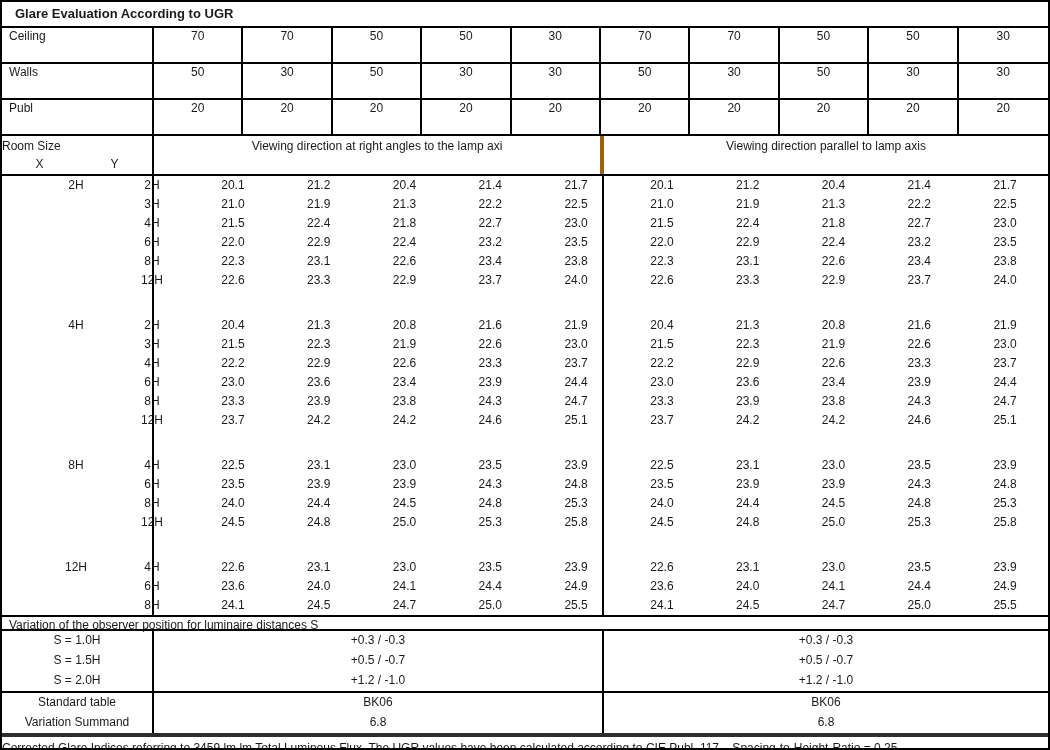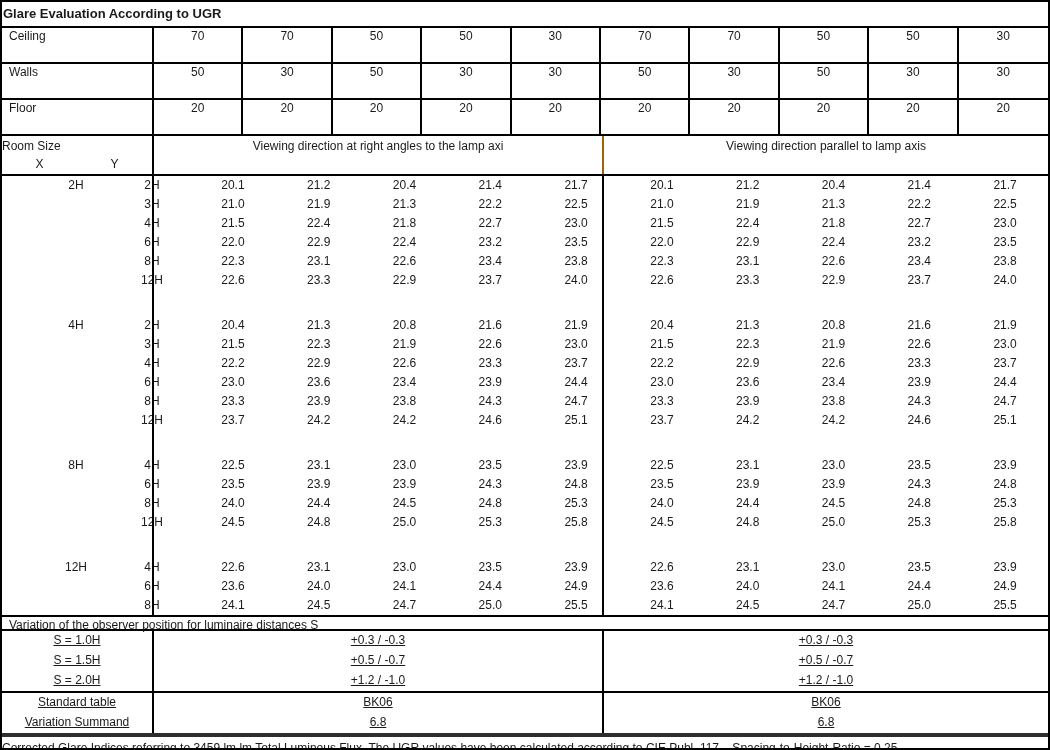--- a/index.html
+++ b/index.html
@@ -9,54 +9,54 @@
     border: 2px solid #000;
     background: #fff;
     color: #1a1a1a;
     font-size: 12px;
     position: relative;
     overflow: hidden;
   }
   .title-row {
     height: 26px; border-bottom: 2px solid #000;
     font-size: 13px; font-weight: bold;
-    line-height: 24px; padding-left: 1px;
+    line-height: 24px; padding-left: 13px;
   }
   
   .surface-row {
     display: grid; grid-template-columns: 152px repeat(10, 1fr);
     height: 36px; border-bottom: 2px solid #000; line-height: 17px;
   }
   .s-label { padding-left: 7px; border-right: 2px solid #000; }
   .s-val { text-align: center; border-right: 2px solid #000; }
   .s-val.last { border-right: none; }
   
   .header-row {
     height: 40px; border-bottom: 2px solid #000;
     display: grid; grid-template-columns: 152px 450px 1fr;
   }
   .hdr-left { border-right: 2px solid #000; }
   .hdr-line1 { height: 20px; line-height: 20px; text-align: left; }
   .hdr-xy { display: grid; grid-template-columns: 1fr 1fr; height: 18px; line-height: 16px; text-align: center; }
-  .hdr-mid { border-right: 2px solid #a16207; text-align: center; line-height: 21px; }
+  .hdr-mid { border-right: 4px solid #a16207; text-align: center; line-height: 21px; }
   .hdr-right { text-align: center; line-height: 21px; }
   
   .data-area { position: relative; height: 439px; }
   .vline { position: absolute; top: 0; bottom: 0; width: 2px; background: #000; }
   .v1 { left: 150px; } .v2 { left: 600px; }
   .data-row { display: grid; grid-template-columns: 76px 76px repeat(10, 1fr); height: 19px; line-height: 19px; margin-left: 36px; }
   .cell-x, .cell-y, .cell-v { text-align: center; }
   .data-spacer { height: 26px; }
   
   .variation-heading-row {
     height: 16px; border-top: 2px solid #000; border-bottom: 2px solid #000;
     line-height: 16px; padding-left: 7px;
   }
   
-  .bs-row { display: grid; grid-template-columns: 152px 450px 1fr; height: 20px; line-height: 19px; text-decoration: underline; }
+  .bs-row { display: grid; grid-template-columns: 152px 450px 1fr; height: 20px; line-height: 19px; }
   .bs-label { text-align: center; border-right: 2px solid #000; }
   .bs-mid { text-align: center; border-right: 2px solid #000; }
   .bs-right { text-align: center; }
   .summary-section { border-top: 2px solid #000; }
   .heavy-rule { height: 4px; background: #2e2e2e; }
   .footer-row { height: 54px; padding: 4px 7px 0 0; white-space: pre-wrap; line-height: 15px; }
 </style>
 </head>
 <body>
 
@@ -85,21 +85,21 @@
         <div class="s-val">50</div>
         <div class="s-val">30</div>
         <div class="s-val">30</div>
         <div class="s-val">50</div>
         <div class="s-val">30</div>
         <div class="s-val">50</div>
         <div class="s-val">30</div>
         <div class="s-val last">30</div>
       </div>
       <div class="surface-row">
-        <div class="s-label">Floor</div>
+        <div class="s-label">Publ</div>
         <div class="s-val">20</div>
         <div class="s-val">20</div>
         <div class="s-val">20</div>
         <div class="s-val">20</div>
         <div class="s-val">20</div>
         <div class="s-val">20</div>
         <div class="s-val">20</div>
         <div class="s-val">20</div>
         <div class="s-val">20</div>
         <div class="s-val last">20</div>

